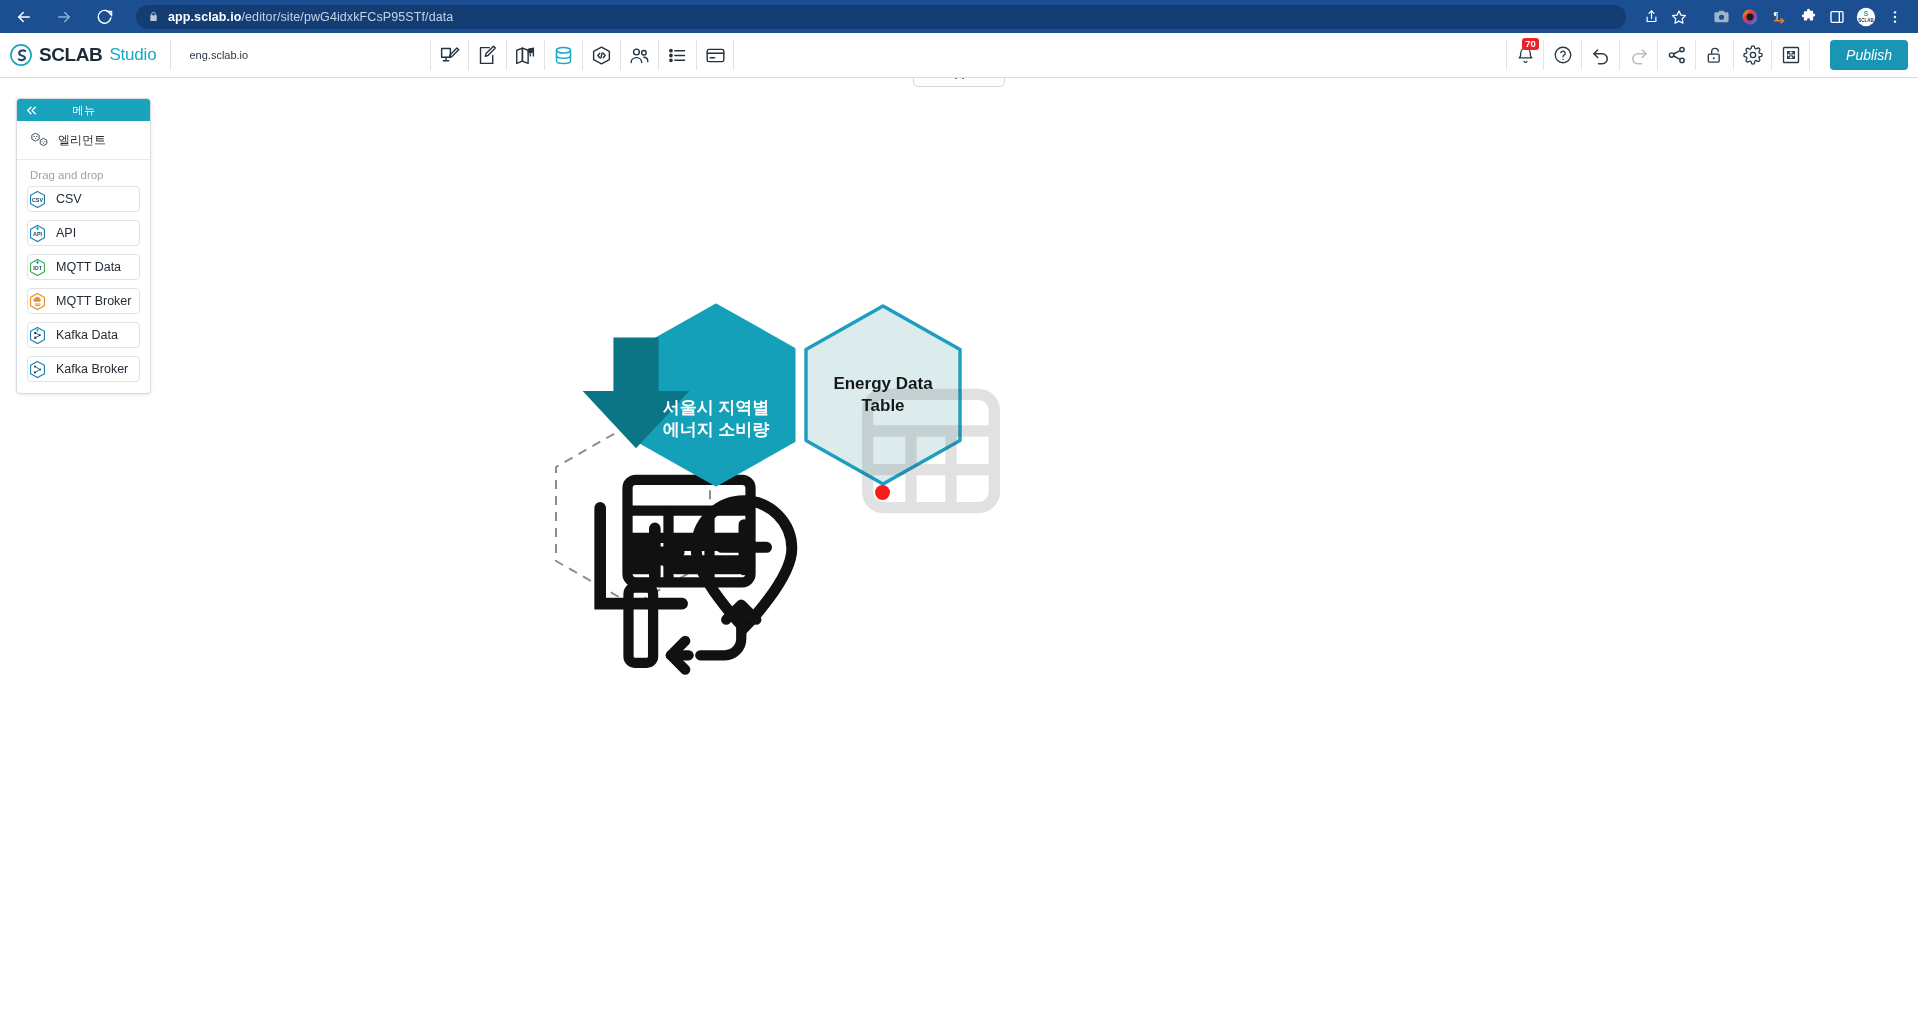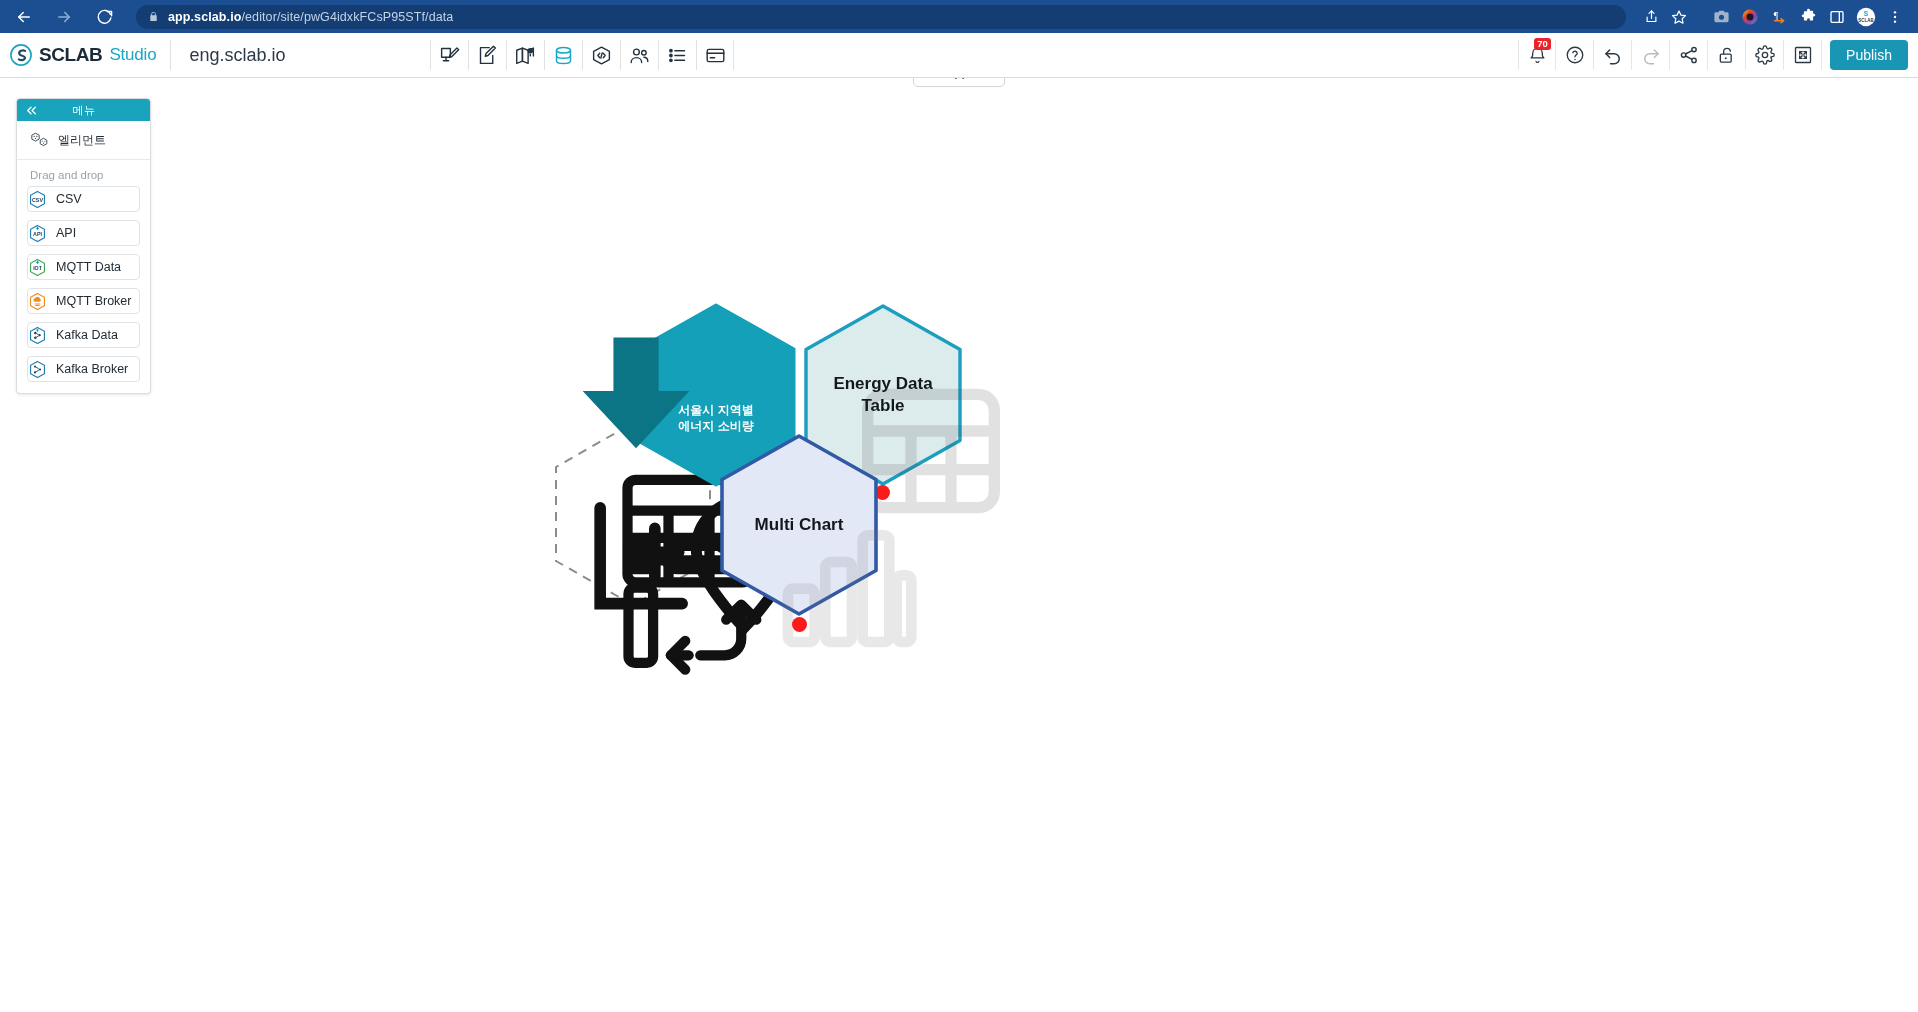--- a/index.html
+++ b/index.html
@@ -71,21 +71,21 @@
   .brand-name {
     font-size: 19px; font-weight: 700; color: #1b2b3a;
     letter-spacing: -.4px;
   }
   .brand-sub {
     font-size: 17px; font-weight: 400; color: #1aa6c4;
     letter-spacing: -.2px;
   }
   .site-name {
     padding: 0 18px;
-    font-size: 18px;
+    font-size: 11px;
     color: #2b3a46;
     border-left: 1px solid #e0e0e0;
     height: 30px;
     display: flex; align-items: center;
     min-width: 160px;
   }
   .tool-group { display: flex; align-items: center; height: 30px; }
   .tool-btn {
     width: 38px; height: 30px;
     display: flex; align-items: center; justify-content: center;
@@ -116,29 +116,30 @@
     color: #fff;
     font-size: 9.5px;
     font-weight: 700;
     border-radius: 3px;
     padding: 0 3px;
     line-height: 12px;
     min-width: 17px;
     text-align: center;
   }
   .publish-btn {
-    margin-left: 8px;
+    margin-left: 20px;
     background: #1996b4;
     color: #ffffff;
     font-size: 14px;
     padding: 7px 16px;
     border-radius: 4px;
     border: none;
     font-family: inherit;
     cursor: pointer;
+    font-style: italic;
   }
 
   
   .work-area {
     position: relative;
     height: calc(1012px - 33px - 46px);
     background: #ffffff;
     overflow: hidden;
   }
   .canvas-top-tab {
@@ -212,21 +213,21 @@
     inset: 0;
     display: flex; flex-direction: column;
     align-items: center; justify-content: center;
     text-align: center;
     font-size: 17px;
     font-weight: 600;
     line-height: 1.32;
     pointer-events: none;
     white-space: pre-line;
   }
-  .node-src .node-label { color: #ffffff; font-weight: 700; font-size: 12px; }
+  .node-src .node-label { color: #ffffff; font-weight: 700; font-size: 17px; }
   .node-tbl .node-label, .node-chart .node-label { color: #14181c; font-weight: 600; }
   .status-dot {
     position: absolute;
     width: 15px; height: 15px;
     border-radius: 50%;
     background: #fb1b1b;
   }
   .ghost-icon { position: absolute; opacity: .16; }
   .dl-arrow { position: absolute; top: 24px; left: 50%; transform: translateX(-50%); }
 </style>
@@ -622,27 +623,14 @@
       <line x1="2.5" y1="9" x2="21.5" y2="9"></line>
         <line x1="2.5" y1="14.8" x2="21.5" y2="14.8"></line>
       <line x1="9" y1="9" x2="9" y2="20.5"></line>
         <line x1="15" y1="9" x2="15" y2="20.5"></line>
     </svg>
     <div class="node-label">Energy Data
 Table</div>
     <span class="status-dot" style="left:72px; top:182px;"></span>
   </div>
 
-  <div class="node node-chart" style="left:719px; top:355px;">
-    <svg viewBox="0 0 160 184">
-      <polygon points="80 3 157 46.5 157 137.5 80 181 3 137.5 3 46.5" fill="#e3e8f6" stroke="#3159a5" stroke-width="3.6" stroke-linejoin="round"></polygon>
-    </svg>
-    <svg class="ghost-icon" style="left:49px; top:57px;" width="64" height="64" viewBox="0 0 24 24" fill="none" stroke="#777777" stroke-width="1.6" stroke-linejoin="round">
-      <rect x="3" y="13" width="4" height="8" rx=".8"></rect>
-      <rect x="8.6" y="9" width="4" height="12" rx=".8"></rect>
-      <rect x="14.2" y="5" width="4" height="16" rx=".8"></rect>
-      <rect x="19.3" y="11" width="2.2" height="10" rx=".8"></rect>
-    </svg>
-    <div class="node-label">Multi Chart</div>
-    <span class="status-dot" style="left:73px; top:184px;"></span>
-  </div>
 
 </div>
 
 </body></html>

